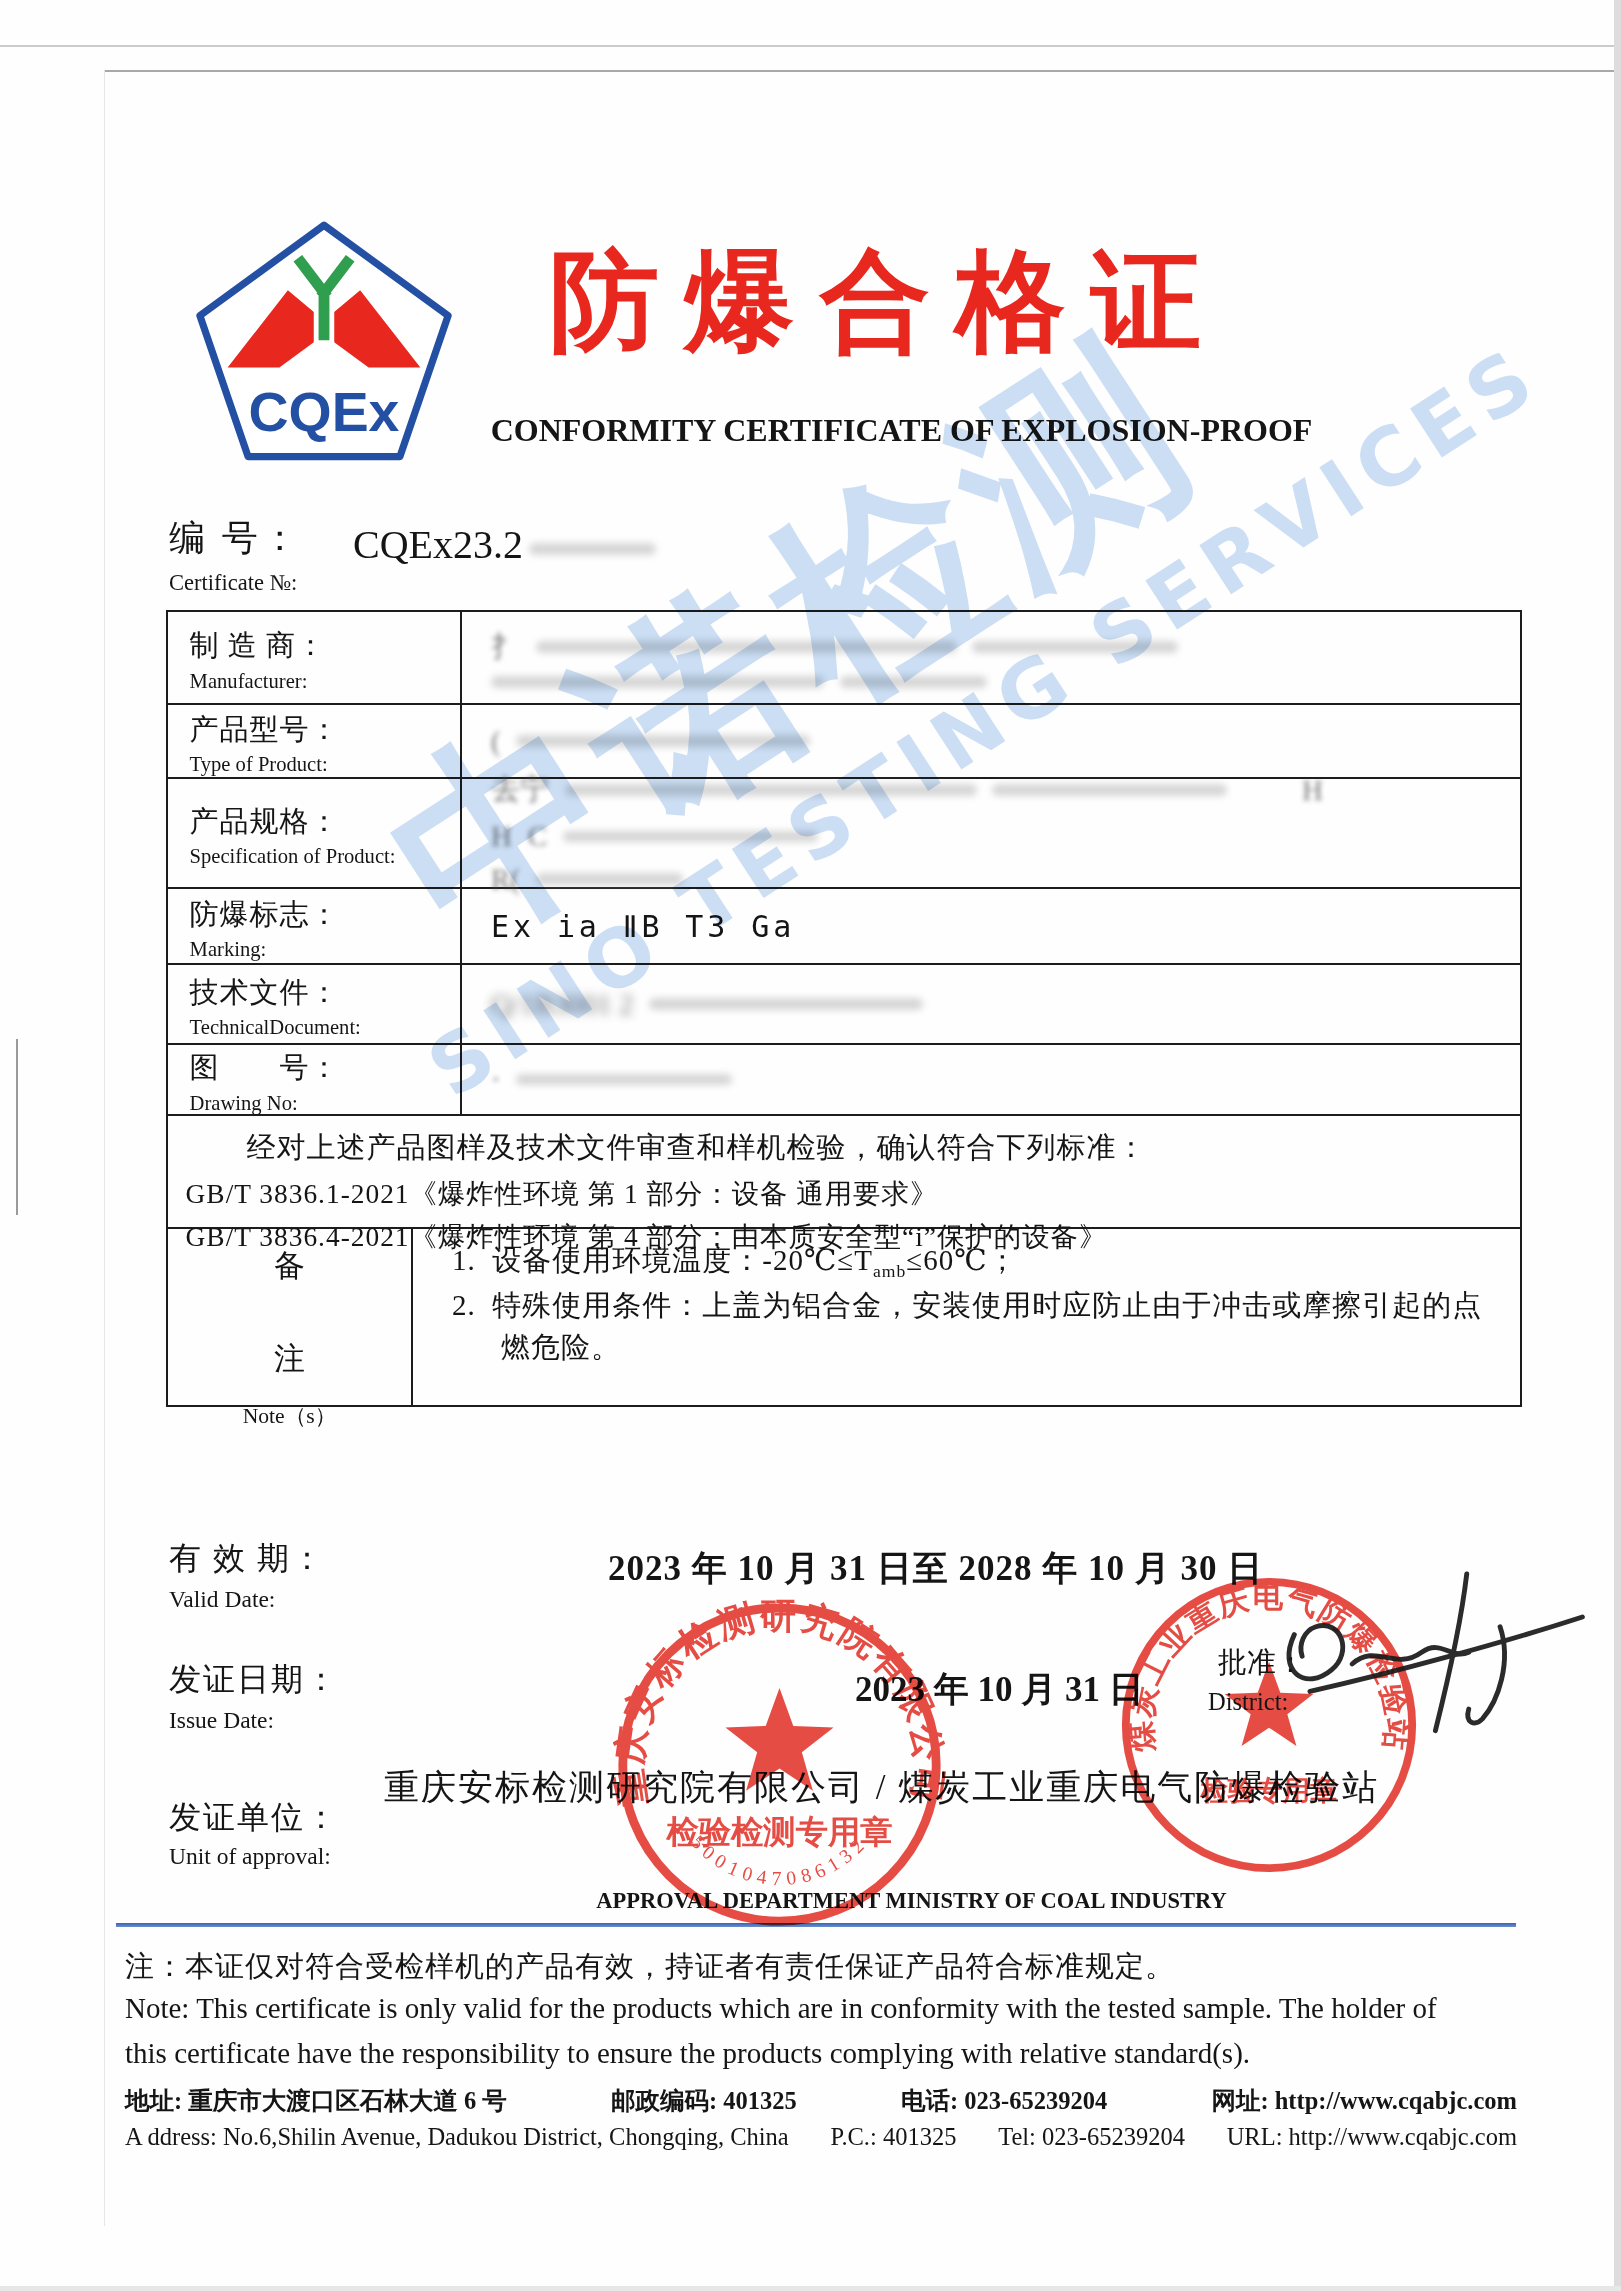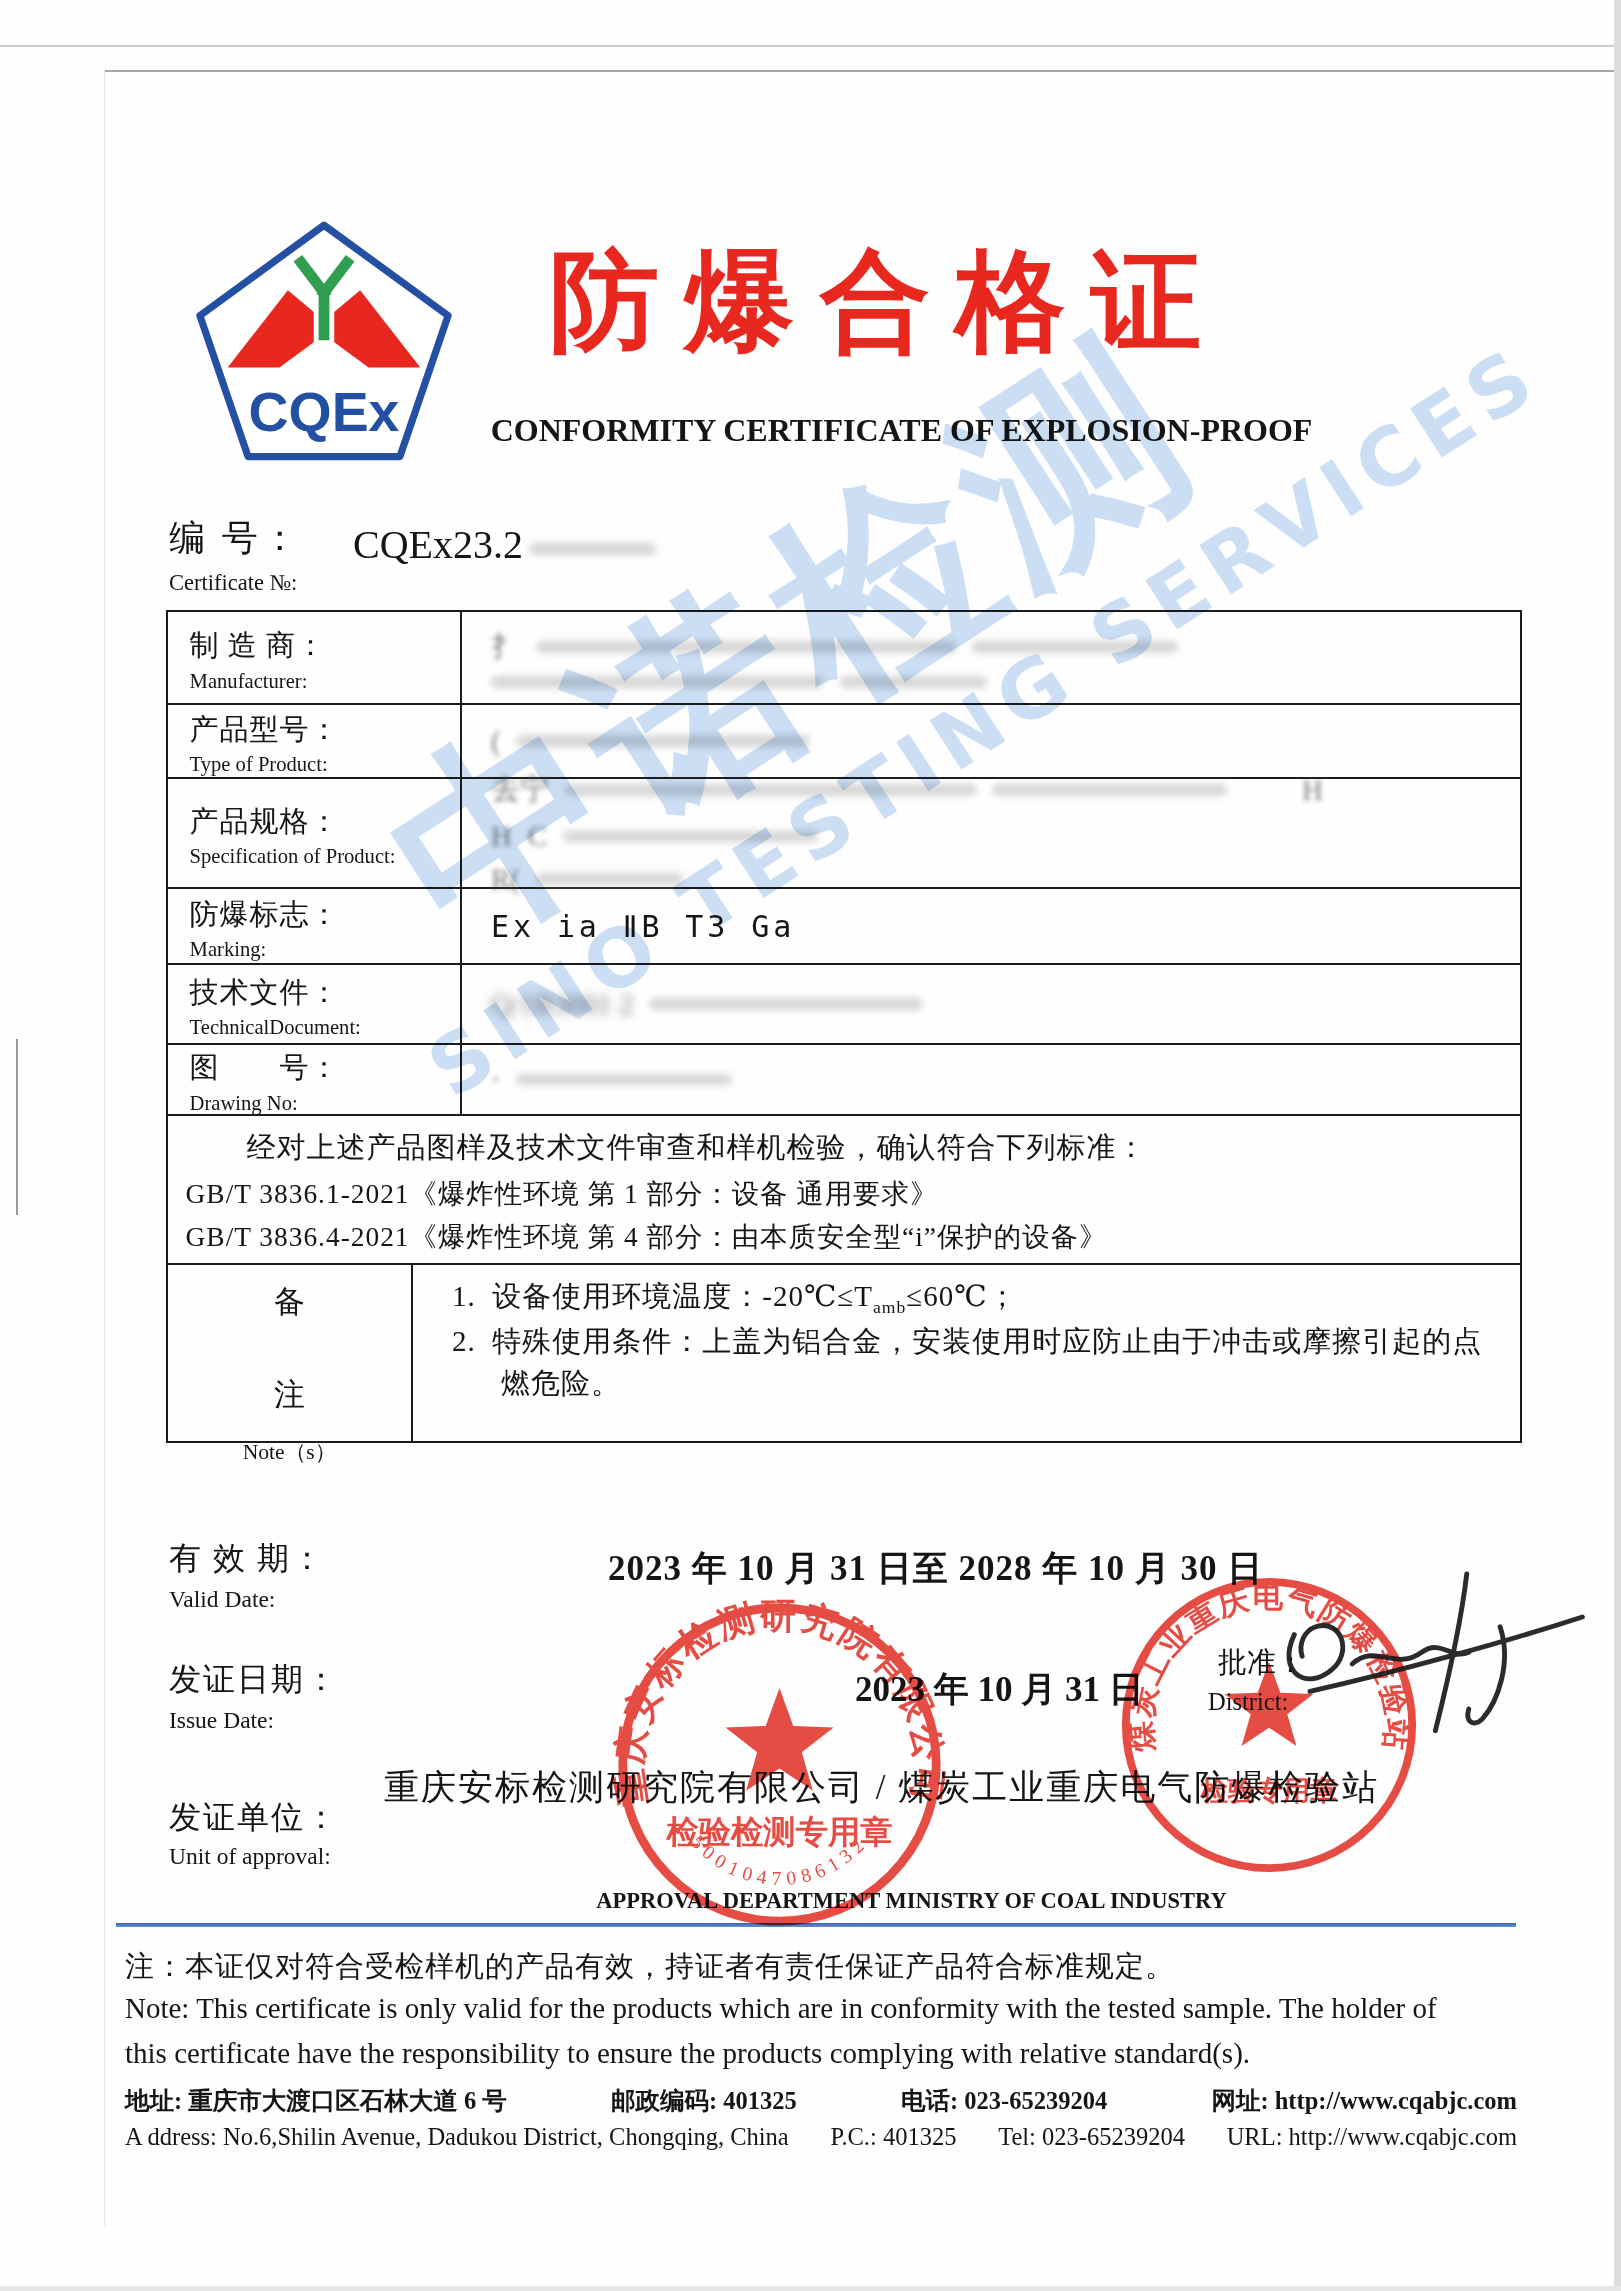--- a/index.html
+++ b/index.html
@@ -36,21 +36,21 @@
   
   .table{left:166px;top:610px;width:1352px;border:2.9px solid #1c1c1c;z-index:2;background:transparent;}
   .trow{display:flex;border-top:2px solid #1c1c1c;box-sizing:border-box;}
   .trow:first-child{border-top:none;}
   .tlabel{width:294px;min-width:294px;border-right:2px solid #1c1c1c;box-sizing:border-box;
           padding:7.8px 3.9px 3.9px 21.6px;display:flex;flex-direction:column;justify-content:center;}
   .tlabel .cn{font-size:29px;letter-spacing:1px;}
   .tlabel .en{font-size:20.6px;margin-top:3.9px;}
   .tvalue{flex:1;padding:3.9px 11.8px 3.9px 29px;display:flex;flex-direction:column;justify-content:center;}
   .h74{height:91px;} .h76{height:74px;} .h112{height:110px;} .h78{height:76px;}
-  .h82{height:80px;} .h72{height:71px;} .h152{height:149px;} .h182{height:178px;}
+  .h82{height:80px;} .h72{height:71px;} .h152{height:113px;} .h182{height:178px;}
   .val-cn{font-size:33px;letter-spacing:2.9px;}
   .val-mono{font-family:"DejaVu Sans Mono","Liberation Mono",monospace;font-size:30px;letter-spacing:3.9px;}
 
   .frag{filter:blur(2.9px);color:#565656;opacity:.8;font-size:29px;}
   .smudge{display:inline-block;height:11.8px;border-radius:5.9px;background:#b5b5b5;
           filter:blur(3.9px);opacity:.55;vertical-align:middle;}
   .sm-line{display:flex;align-items:center;gap:15.7px;margin:4.9px 0;}
 
   
   .stds{padding:11.8px 17.6px 7.8px 17.6px;box-sizing:border-box;}

